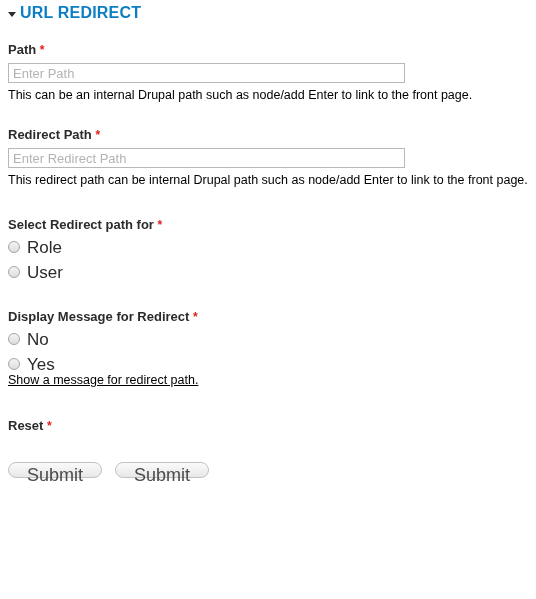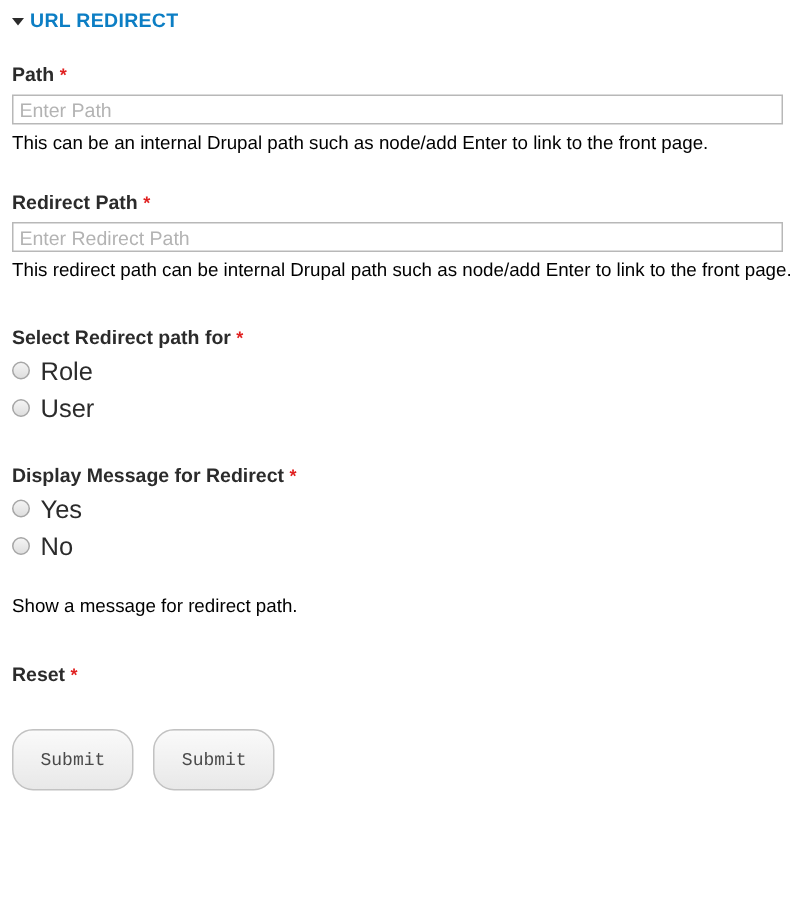--- a/index.html
+++ b/index.html
@@ -28,21 +28,21 @@
   .caret {
     width: 0;
     height: 0;
     border-left: 4px solid transparent;
     border-right: 4px solid transparent;
     border-top: 5px solid #2b2b2b;
     margin-top: 2px;
     flex: none;
   }
   .legend-title {
-    font-size: 13px;
+    font-size: 16px;
     font-weight: bold;
     color: #0c7ec4;
     letter-spacing: .2px;
     line-height: 1;
   }
 
   
   .form-body {
     padding: 0 8px;
   }
@@ -65,21 +65,21 @@
   }
   .req {
     color: #e02020;
     font-weight: bold;
     font-size: 12px;
   }
 
   input.text-field {
     display: block;
     box-sizing: border-box;
-    width: 514px;
+    width: 397px;
     height: 20px;
     padding: 1px 4px;
     border: 1px solid #b8b8b8;
     background: #ffffff;
     font-family: "Liberation Sans", sans-serif;
     font-size: 13px;
     color: #333333;
     border-radius: 0;
     outline: none;
   }
@@ -87,21 +87,21 @@
     color: #b3b3b3;
     opacity: 1;
   }
 
   .description {
     font-size: 12.5px;
     color: #000000;
     line-height: 15px;
     margin-top: 5px;
   }
-  .desc-msg { margin-top: 25px; }
+  .desc-msg { margin-top: 1px; text-decoration: underline; }
 
   
   .radios { margin-top: 6px; }
   .radio-row {
     display: flex;
     align-items: center;
     height: 16px;
     margin-top: 9px;
   }
   .radio-row:first-child { margin-top: 6px; }
@@ -123,28 +123,28 @@
   }
 
   
   .actions {
     margin-top: 28px;
     padding-left: 8px;
     display: flex;
     gap: 13px;
   }
   .btn {
-    font-family: Liberation Mono, monospace;
-    font-size: 12px;
+    font-family: Liberation Sans, sans-serif;
+    font-size: 18px;
     color: #4a4a4a;
     background-image: linear-gradient(#fafafa, #e8e8e8);
     background-color: #f0f0f0;
     border: 1px solid #c2c2c2;
     border-radius: 14px;
-    height: 41px;
+    height: 16px;
     padding: 0 18px;
     cursor: pointer;
     line-height: 24px;
   }
 </style>
 </head>
 <body>
 
 <div class="legend-row">
   <span class="caret"></span>
@@ -189,25 +189,25 @@
   </div>
 
   <div class="form-item f-displaymsg">
     <label class="field-label">
       <span>Display Message for Redirect</span>
       <span class="req">*</span>
     </label>
     <div class="radios">
       <div class="radio-row">
         <span class="radio-mark"></span>
+        <span class="radio-label">No</span>
+      </div>
+      <div class="radio-row">
+        <span class="radio-mark"></span>
         <span class="radio-label">Yes</span>
-      </div>
-      <div class="radio-row">
-        <span class="radio-mark"></span>
-        <span class="radio-label">No</span>
       </div>
     </div>
     <div class="description desc-msg">Show a message for redirect path.</div>
   </div>
 
   <div class="form-item f-status">
     <label class="field-label">
       <span>Reset</span>
       <span class="req">*</span>
     </label>

